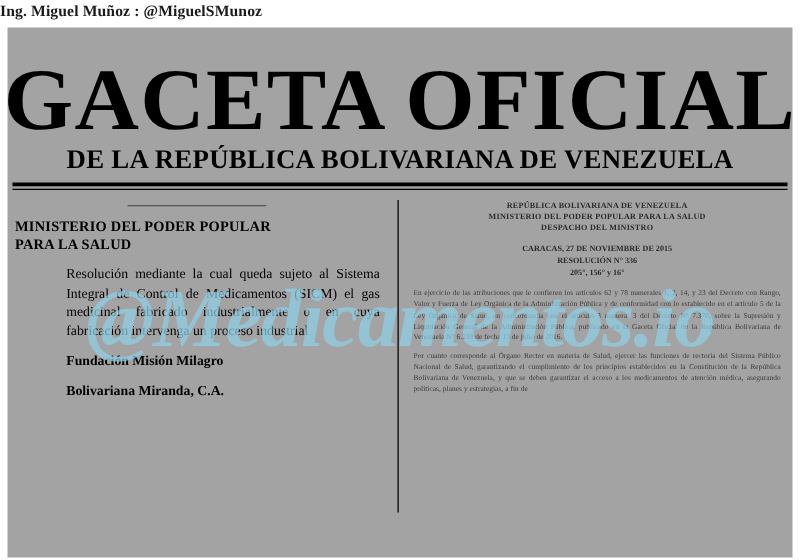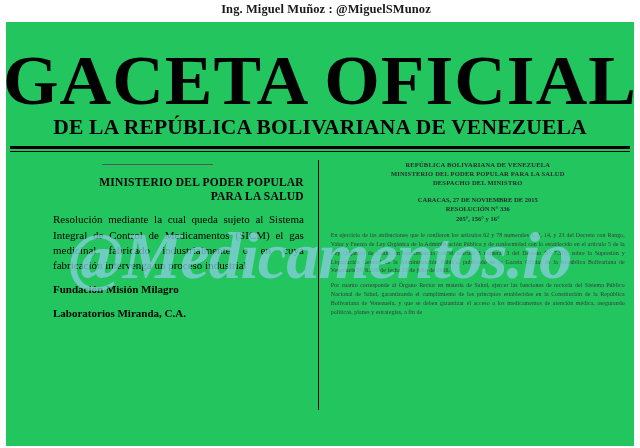--- a/index.html
+++ b/index.html
@@ -12,35 +12,34 @@
     height: 448px;
     overflow: hidden;
     font-family: "Liberation Serif", serif;
     color: #000;
     position: relative;
   }
 
   
   .credit-bar {
     height: 20px;
-    padding: 2px 0 0 12px;
+    padding: 2px 0 0 0;
     font-family: "Liberation Serif", serif;
     font-size: 12.5px;
     font-weight: bold;
     color: #1a1a1a;
     letter-spacing: 0.1px;
-    text-align: center;
   }
 
   
   .sheet {
     position: relative;
     margin: 0 6px;
     height: 424px;
-    background: #22c55e;
+    background: #a3a3a3;
     overflow: hidden;
   }
 
   
   .masthead {
     text-align: center;
     padding-top: 26px;
   }
   .masthead-title {
     font-family: "Liberation Serif", serif;
@@ -93,21 +92,21 @@
     padding-left: 8px;
   }
 
   .hairline {
     border-top: 1px solid #555;
     width: 38%;
     margin: 4px auto 10px auto;
   }
 
   .ministry-head {
-    text-align: right;
+    text-align: left;
     font-size: 11.5px;
     font-weight: bold;
     line-height: 1.3;
     letter-spacing: 0.2px;
     margin-bottom: 8px;
   }
 
   .entry {
     margin-bottom: 9px;
     margin-left: 41px;
@@ -198,21 +197,21 @@
 
       <div class="entry">
         <div class="entry-body">Resolución mediante la cual queda sujeto al Sistema Integral de Control de Medicamentos (SICM) el gas medicinal fabricado industrialmente o en cuya fabricación intervenga un proceso industrial</div>
       </div>
 
       <div class="entry">
         <div class="entry-title">Fundación Misión Milagro</div>
       </div>
 
       <div class="entry">
-        <div class="entry-title">Laboratorios Miranda, C.A.</div>
+        <div class="entry-title">Bolivariana Miranda, C.A.</div>
       </div>
     </div>
 
     <div class="col-divider"></div>
 
     <div class="col col-right">
       <div class="rc-head" style="white-space:pre-line;">REPÚBLICA BOLIVARIANA DE VENEZUELA
 MINISTERIO DEL PODER POPULAR PARA LA SALUD
 DESPACHO DEL MINISTRO</div>
       <div class="rc-place" style="white-space:pre-line;">CARACAS, 27 DE NOVIEMBRE DE 2015

